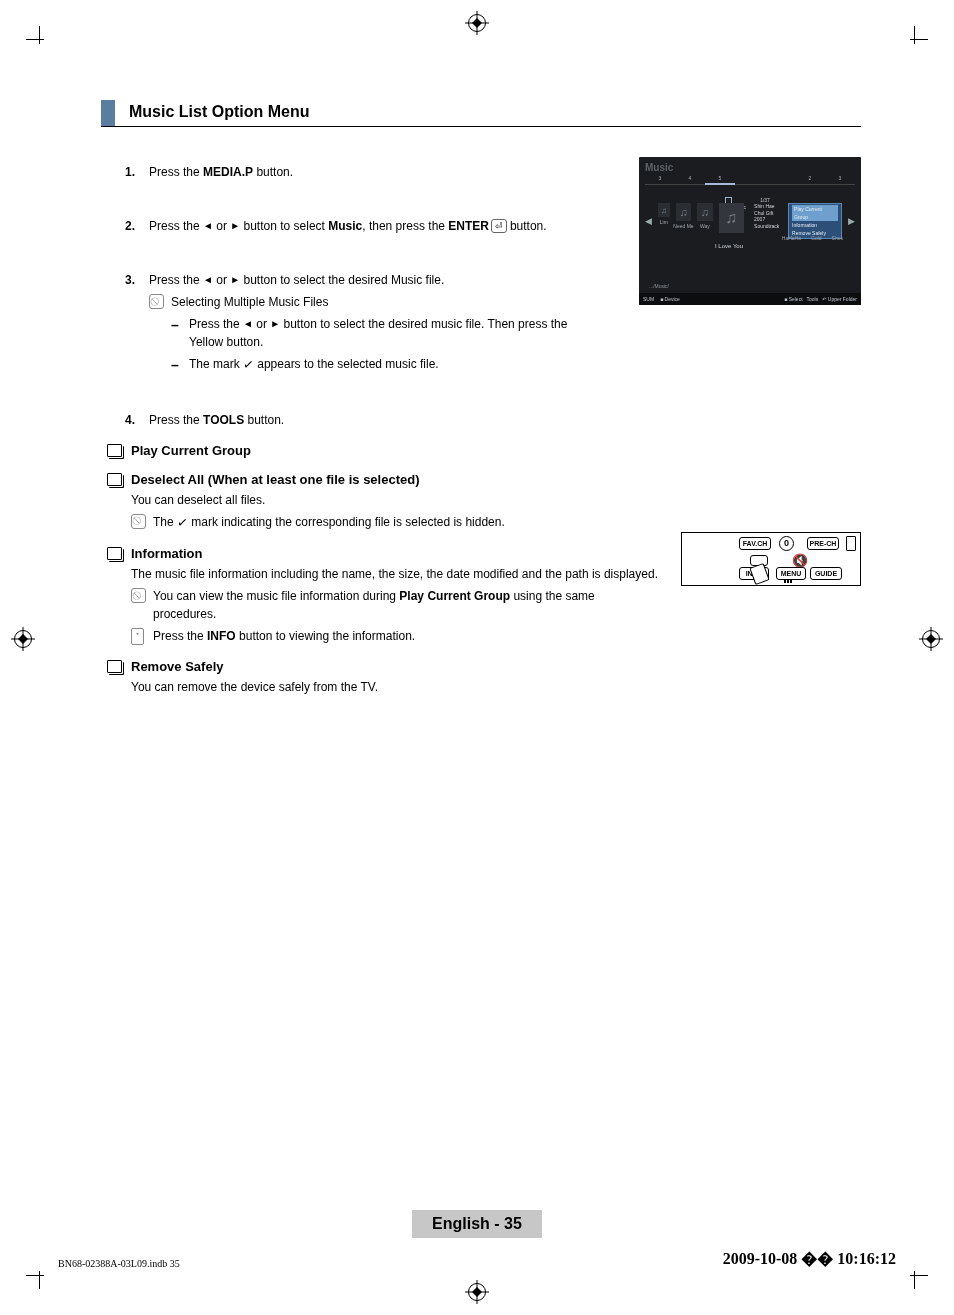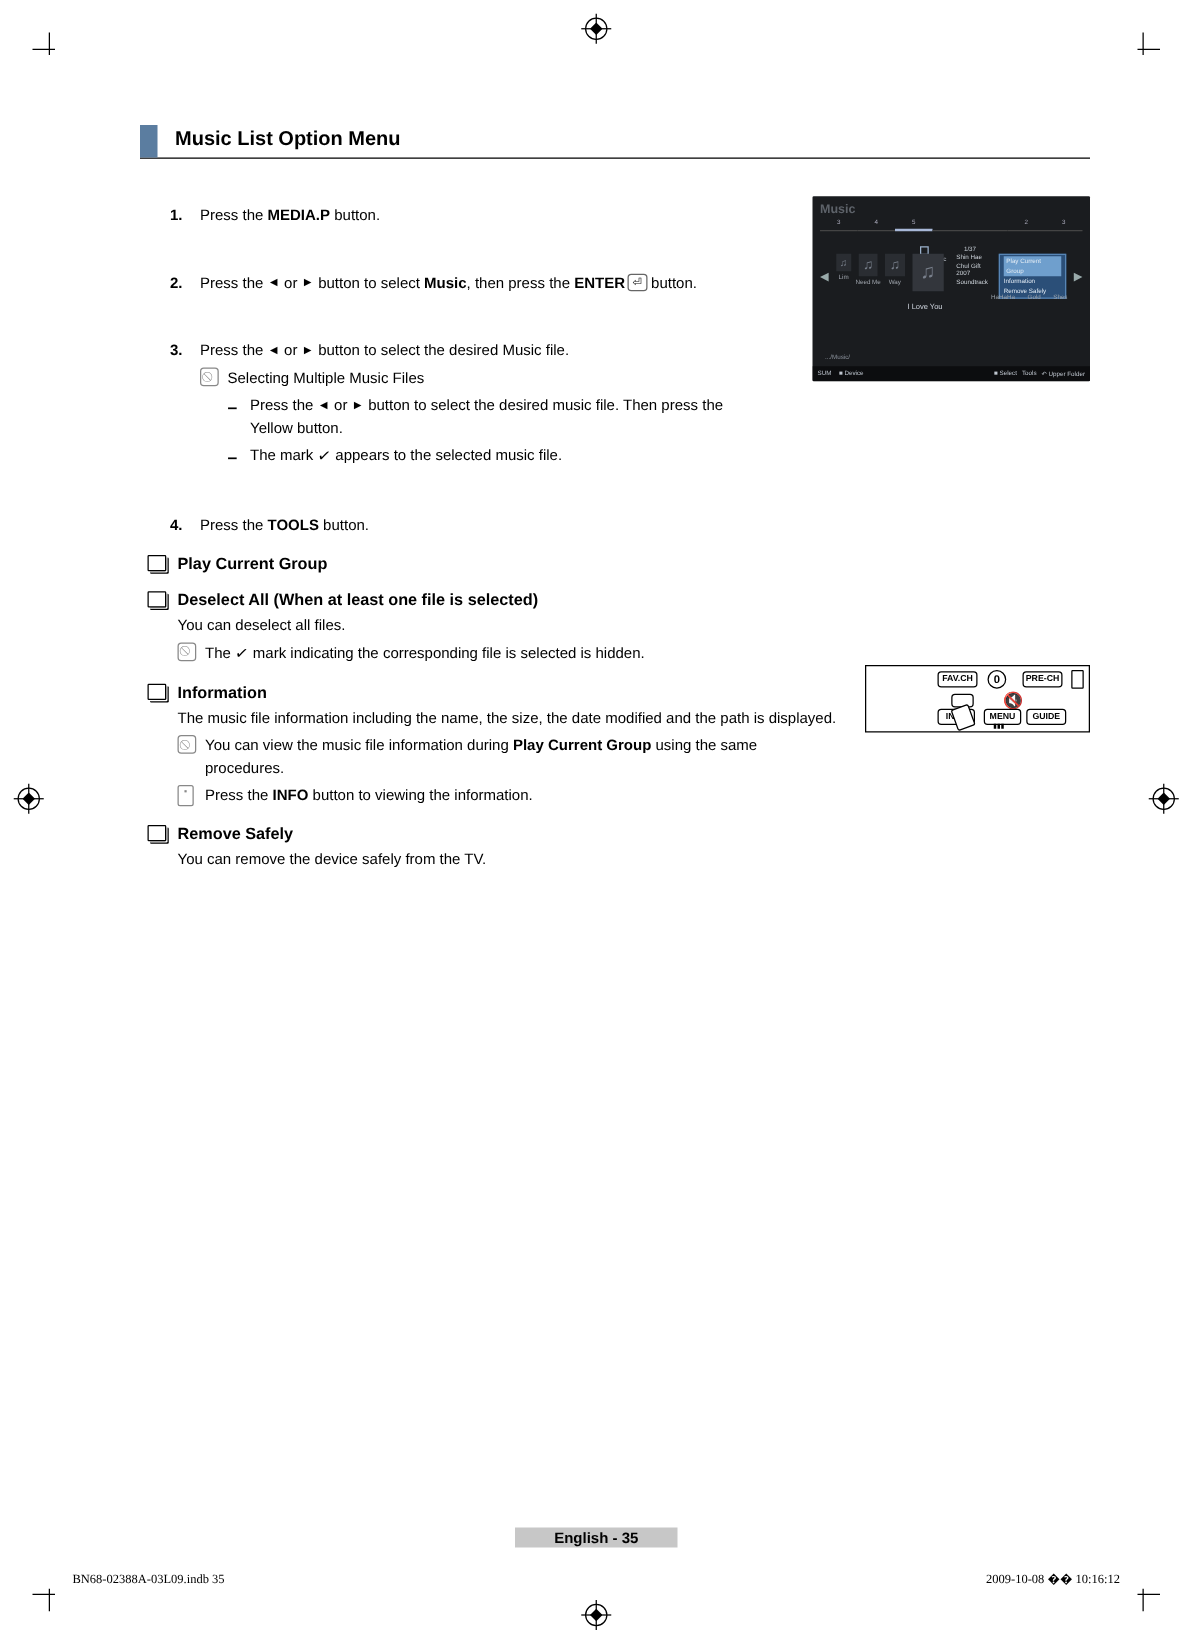--- a/index.html
+++ b/index.html
@@ -8,21 +8,21 @@
     font-family: Arial, Helvetica, sans-serif;
     width: 954px;
     height: 1315px;
     position: relative;
     background: #fff;
     color: #000;
     font-size: 12px;
   }
   .page {
     position: absolute;
-    left: 112px;
+    left: 101px;
     top: 100px;
     width: 760px;
   }
   .print-mark {
     width: 16px; height: 16px;
     position: absolute;
     border: 1px solid #000;
     border-radius: 50%;
   }
   .print-mark::before, .print-mark::after {
@@ -164,41 +164,42 @@
     margin-left: 2px;
   }
   .tri { font-size: 10px; vertical-align: 1px; }
 
   .page-footer {
     position: absolute;
     left: 50%;
     bottom: 77px;
     transform: translateX(-50%);
     width: 130px;
-    height: 16px;
+    height: 28px;
     background: #c7c7c7;
     display: flex;
     align-items: center;
     justify-content: center;
     font-weight: bold;
-    font-size: 12px;
+    font-size: 16px;
   }
   .doc-meta-left {
     position: absolute;
     left: 58px;
     bottom: 46px;
     font-size: 10px;
     font-family: "Times New Roman", serif;
   }
   .doc-meta-right {
     position: absolute;
     right: 58px;
     bottom: 46px;
-    font-size: 10px;
+    font-size: 16px;
     font-family: "Times New Roman", serif;
+    font-weight: bold;
   }
 
   
   .tv {
     position: absolute;
     right: 0;
     top: 57px;
     width: 222px;
     height: 148px;
     background: #1a1c1f;

